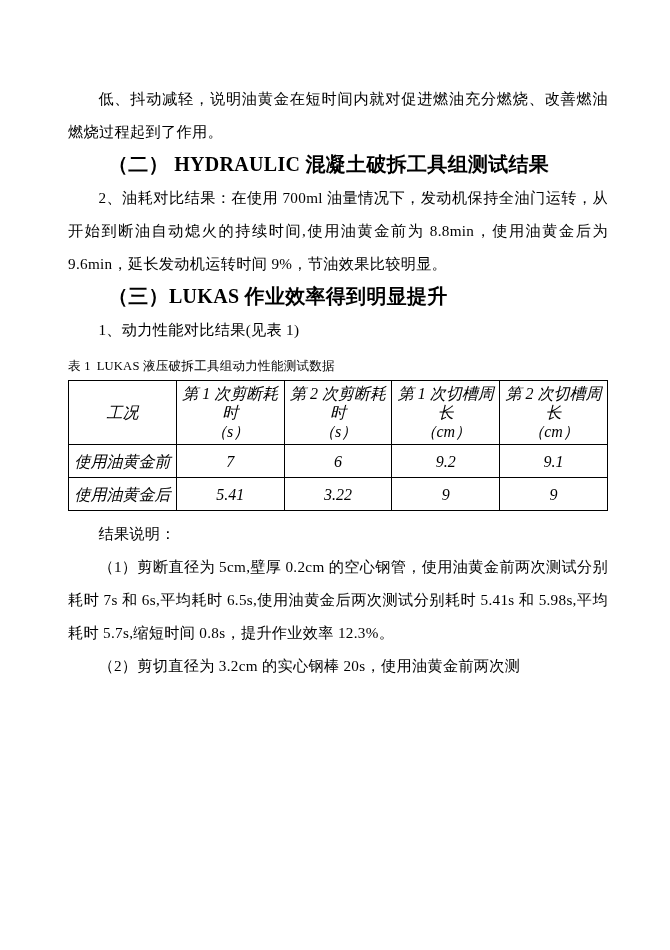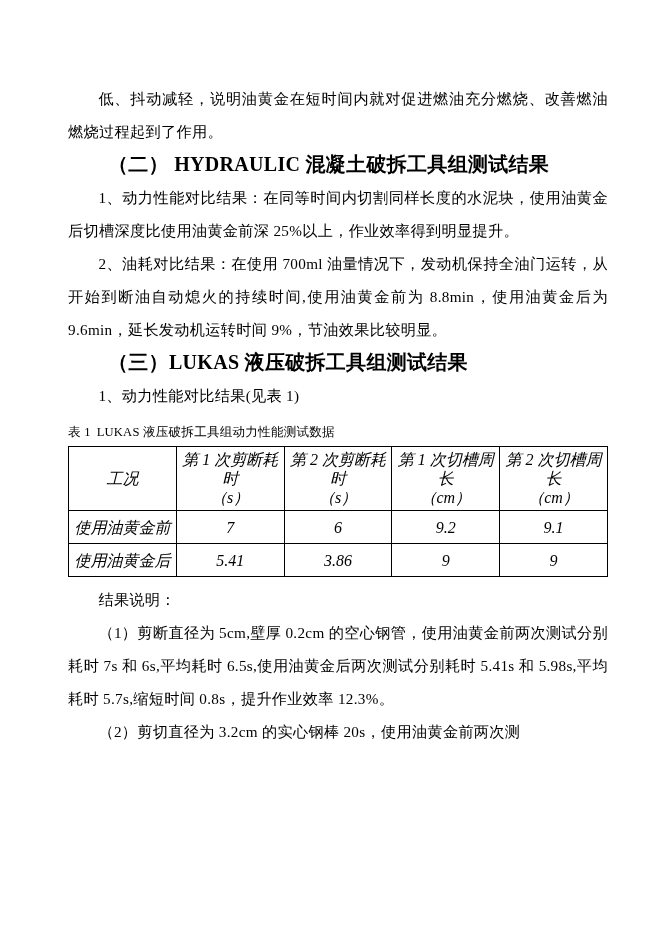--- a/index.html
+++ b/index.html
@@ -80,25 +80,24 @@
 </style>
 </head>
 <body>
 
 <div class="page">
 
   <p class="para indent2">低、抖动减轻，说明油黄金在短时间内就对促进燃油充分燃烧、改善燃油燃烧过程起到了作用。</p>
 
   <p class="heading">（二）  HYDRAULIC 混凝土破拆工具组测试结果</p>
 
-  <p class="para indent2">1、动力性能对比结果：在同等时间内切割同样长度的水泥块，使用油黄金后切槽深度比使用油黄金前深 25%以上，作业效率得到明显提升。</p>
 
   <p class="para indent2">2、油耗对比结果：在使用 700ml 油量情况下，发动机保持全油门运转，从开始到断油自动熄火的持续时间,使用油黄金前为 8.8min，使用油黄金后为 9.6min，延长发动机运转时间 9%，节油效果比较明显。</p>
 
-  <p class="heading">（三）LUKAS 液压破拆工具组测试结果</p>
+  <p class="heading">（三）LUKAS 作业效率得到明显提升</p>
 
   <p class="para indent2">1、动力性能对比结果(见表 1)</p>
 
   <div class="tbl-caption">
     <span class="capnum num">表 1</span><span>LUKAS 液压破拆工具组动力性能测试数据</span>
   </div>
 
   <table class="data">
     <thead>
       <tr>
@@ -128,21 +127,21 @@
       <tr>
         <td>使用油黄金前</td>
         <td class="num">7</td>
         <td class="num">6</td>
         <td class="num">9.2</td>
         <td class="num">9.1</td>
       </tr>
       <tr>
         <td>使用油黄金后</td>
         <td class="num">5.41</td>
-        <td class="num">3.86</td>
+        <td class="num">3.22</td>
         <td class="num">9</td>
         <td class="num">9</td>
       </tr>
     </tbody>
   </table>
 
   <div class="after-table"></div>
 
   <p class="para indent2">结果说明：</p>
 

